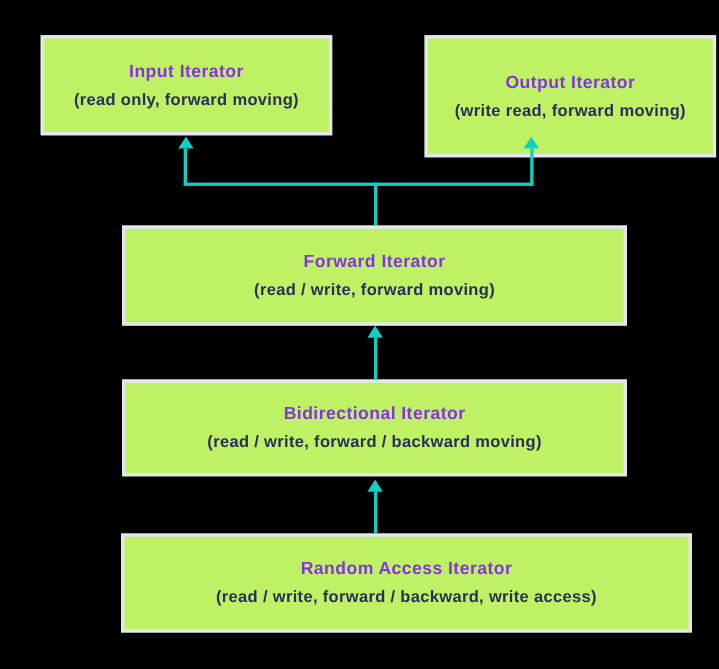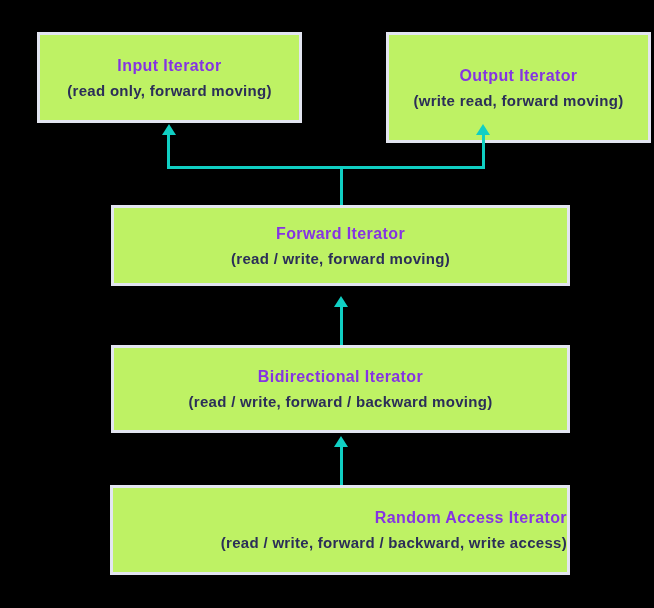--- a/index.html
+++ b/index.html
@@ -36,23 +36,23 @@
   }
   .node-subtitle {
     color: #2B2E58;
     font-size: 15px;
     font-weight: 700;
     letter-spacing: 0.3px;
     line-height: 1;
   }
   .node-input  { left: 37px;  top: 32px;  width: 265px; height: 91px; }
   .node-output { left: 350px; top: 32px;  width: 265px; height: 111px; margin-left: 36px; }
-  .node-forward       { left: 111px; top: 205px; width: 459px; height: 81px; }
+  .node-forward       { left: 111px; top: 205px; width: 459px; height: 91px; }
   .node-bidirectional { left: 111px; top: 345px; width: 459px; height: 88px; }
-  .node-random        { left: 110px; top: 485px; width: 460px; height: 90px; align-items: flex-end; }
+  .node-random        { left: 110px; top: 485px; width: 519px; height: 90px; }
 
   .edge-line {
     position: absolute;
     background: #10CFC3;
   }
   .edge-head {
     position: absolute;
     width: 0;
     height: 0;
     border-left: 7px solid transparent;

